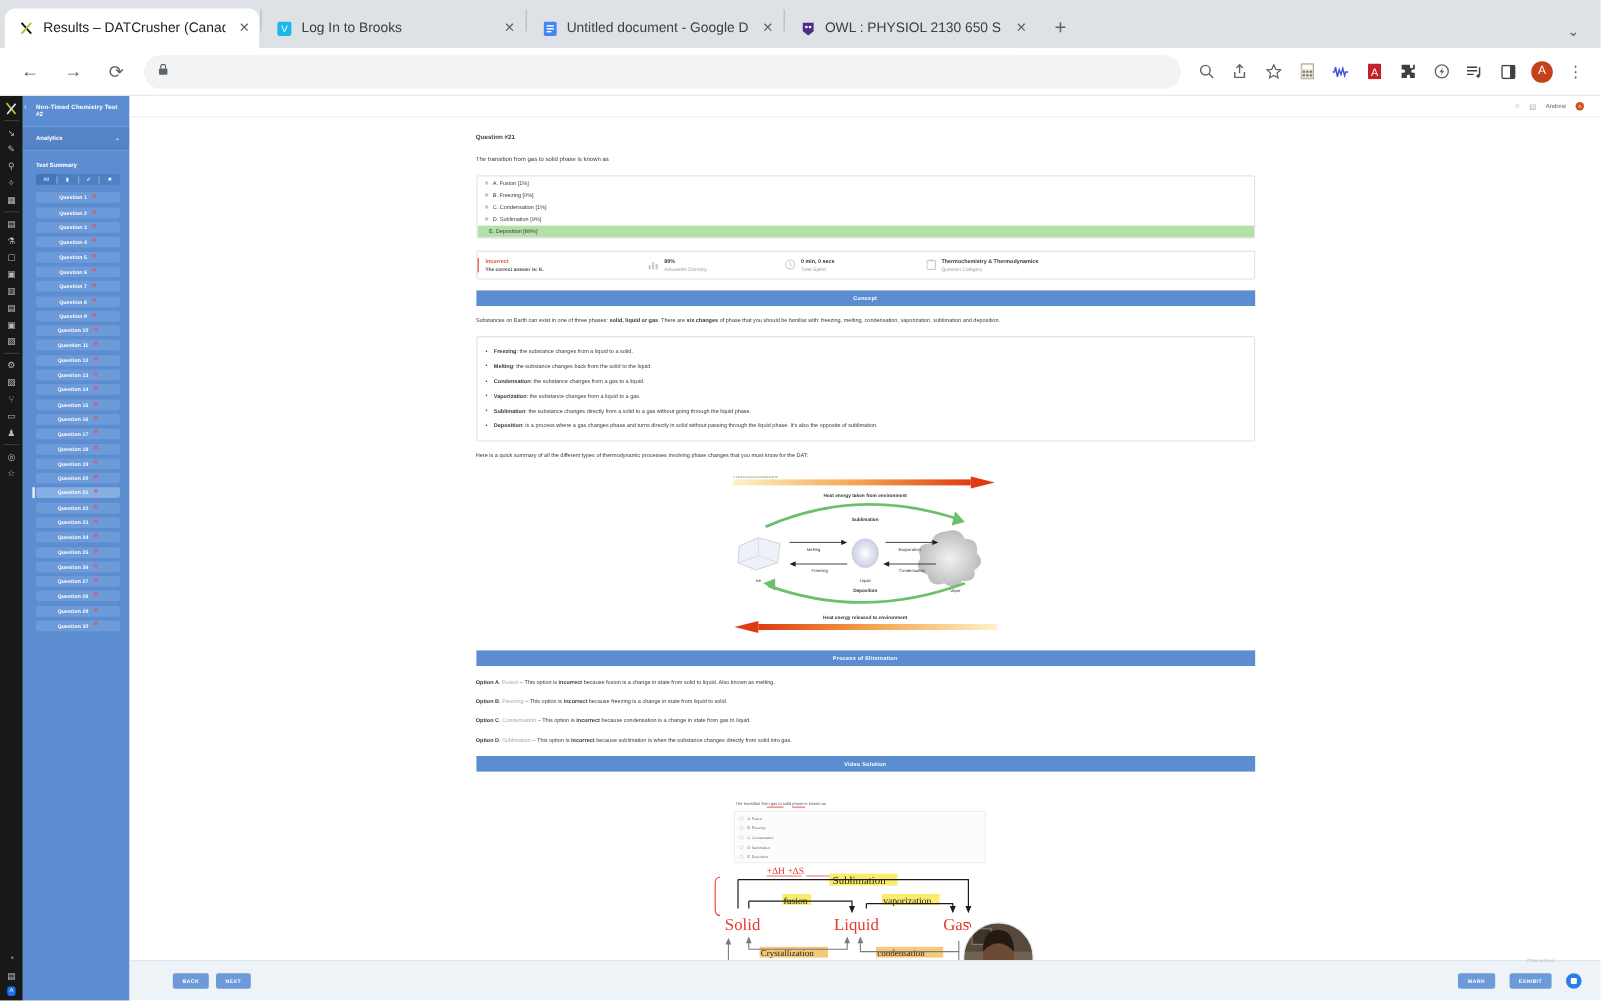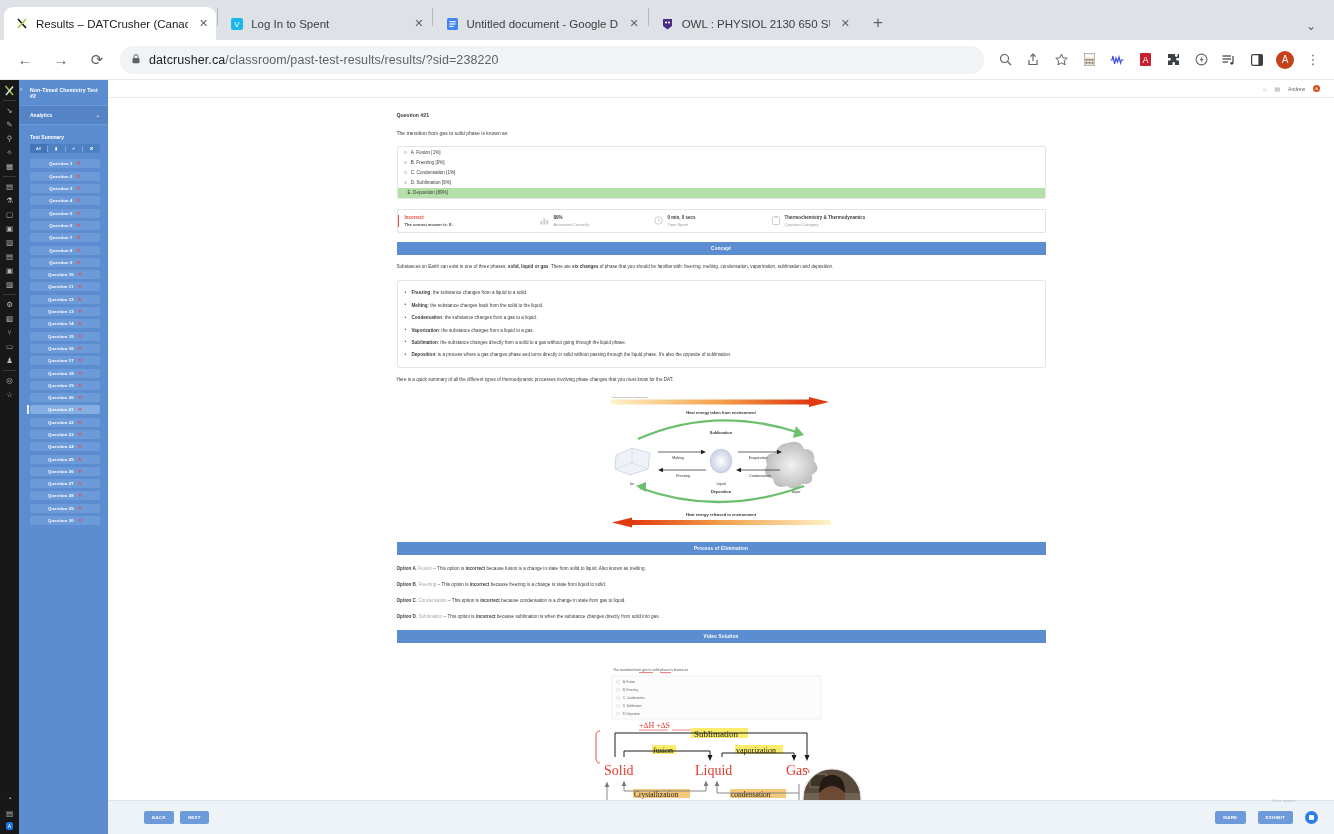--- a/index.html
+++ b/index.html
@@ -202,21 +202,21 @@
     </div>
 
     <div class="tab-sep"></div>
     <div class="tab">
       <span class="favicon">
         <svg width="12" height="12" viewBox="0 0 12 12">
             <rect width="12" height="12" rx="2" fill="#1ab7ea"></rect>
             <text x="6" y="9" font-size="8" font-family="Liberation Sans" fill="#fff" text-anchor="middle">V</text>
           </svg>
       </span>
-      <span class="tabtitle" style="max-width:160px">Log In to Spent</span>
+      <span class="tabtitle" style="max-width:160px">Log In to Brooks</span>
       <span class="tabclose" style="margin-left:78px">✕</span>
     </div>
 
     <div class="tab-sep"></div>
     <div class="tab">
       <span class="favicon">
         <svg width="11" height="12" viewBox="0 0 11 12">
             <rect width="11" height="12" rx="1.5" fill="#4285f4"></rect>
             <rect x="2.5" y="3" width="6" height="1.2" fill="#fff"></rect>
             <rect x="2.5" y="5.4" width="6" height="1.2" fill="#fff"></rect>
@@ -252,21 +252,20 @@
     <div class="navbtn">→</div>
     <div class="navbtn">⟳</div>
 
     <div class="omnibox">
       <span class="lock">
         <svg width="8" height="10" viewBox="0 0 8 10">
             <rect x="0.5" y="4" width="7" height="5.2" rx="1" fill="#5f6368"></rect>
             <path d="M2 4 V2.6 a2 2 0 0 1 4 0 V4" stroke="#5f6368" stroke-width="1" fill="none"></path>
           </svg>
       </span>
-      <span class="url"><b>datcrusher.ca</b><span>/classroom/past-test-results/results/?sid=238220</span></span>
     </div>
 
     <div class="tb-icon">
       <svg width="13" height="13" viewBox="0 0 13 13">
           <circle cx="5.5" cy="5.5" r="4" stroke="#5f6368" stroke-width="1.2" fill="none"></circle>
           <path d="M8.5 8.5 L12 12" stroke="#5f6368" stroke-width="1.2"></path>
         </svg>
     </div>
     <div class="tb-icon">
       <svg width="12" height="13" viewBox="0 0 12 13">

